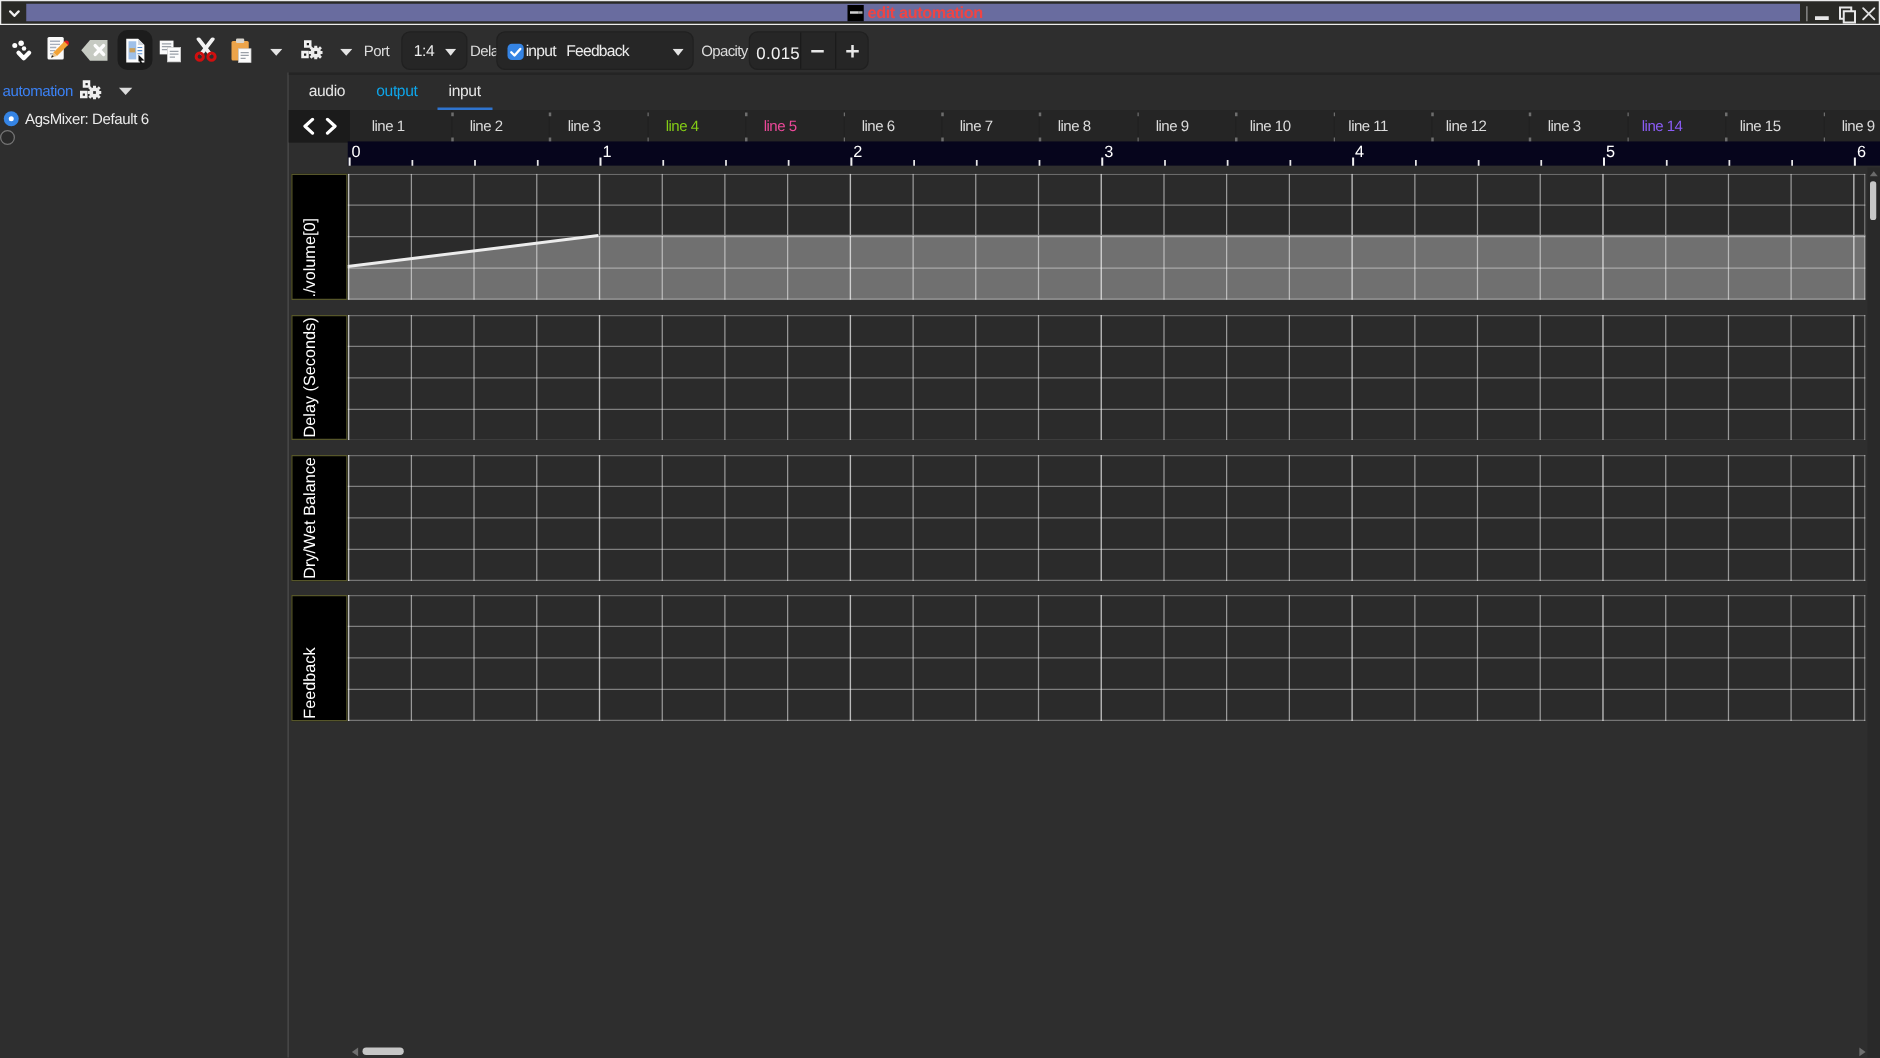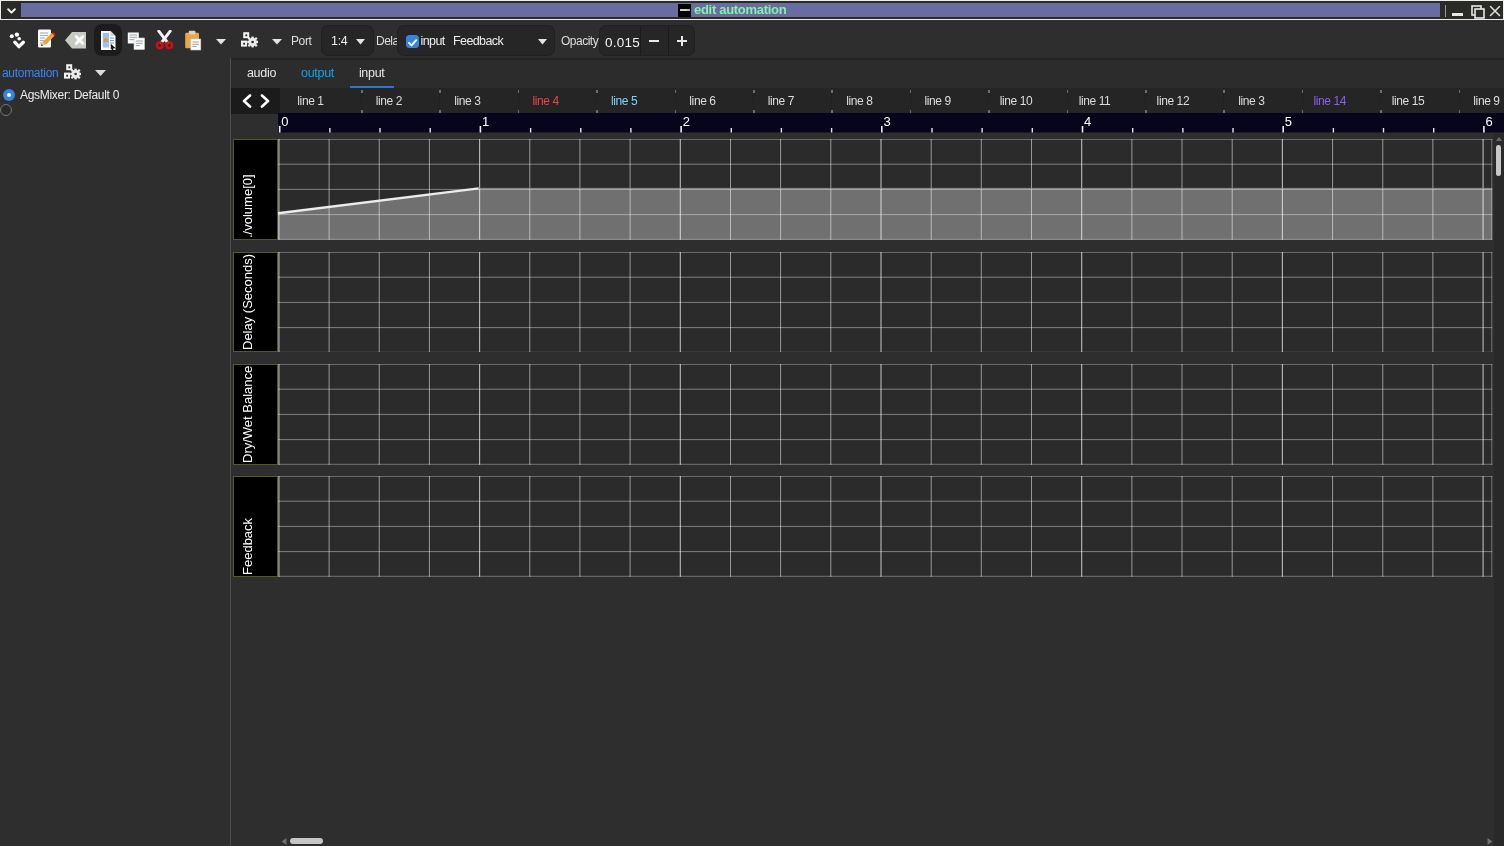--- a/index.html
+++ b/index.html
@@ -11,21 +11,21 @@
 
 <div class="a" style="left:0;top:1;width:1504px;height:20px;background:#2a2a26;border:1px solid #ececec">
 <svg class="a" style="left:6px;top:6.5px" width="9" height="7" viewBox="0 0 9 7">
         <path d="M1.2 1.2 L4.5 4.6 L7.8 1.2" stroke="#f0f0f0" stroke-width="2" fill="none" stroke-linecap="round" stroke-linejoin="round"></path>
       </svg>
 <div class="a" style="left:20px;top:2px;width:1419px;height:14px;background:#696c9f"></div>
 <div class="a" style="left:677px;top:2.5px;width:13px;height:13px;background:#000">
         <div class="a" style="left:1.5px;top:5px;width:7px;height:2px;background:#cfcfcf"></div>
         <div class="a" style="left:9px;top:5px;width:2.5px;height:2px;background:#b0b0b0"></div>
       </div>
-<div class="a" style="left:693px;top:1px;height:16px;line-height:16px;font-size:13px;font-weight:bold;letter-spacing:-0.3px;color:#86efac">edit automation</div>
+<div class="a" style="left:693px;top:1px;height:16px;line-height:16px;font-size:13px;font-weight:bold;letter-spacing:-0.3px;color:#ef4444">edit automation</div>
 <div class="a" style="left:1443.5px;top:4px;width:1px;height:12px;background:#999"></div>
 <div class="a" style="left:1451px;top:12px;width:11px;height:3px;background:#e8e8e8"></div>
 <svg class="a" style="left:1468px;top:3px" width="17" height="17" viewBox="0 0 17 17">
         <rect x="3" y="2" width="9" height="9" fill="none" stroke="#e8e8e8" stroke-width="1.6"></rect>
         <rect x="6" y="5" width="9" height="9" fill="#2a2a26" stroke="#e8e8e8" stroke-width="1.6"></rect>
       </svg>
 <svg class="a" style="left:1487.5px;top:4px" width="12" height="12" viewBox="0 0 12 12">
         <path d="M1.5 1.5 L10.5 10.5 M10.5 1.5 L1.5 10.5" stroke="#e0e0e0" stroke-width="1.5" stroke-linecap="round"></path>
       </svg>
 </div>
@@ -161,34 +161,34 @@
         <rect x="14.9" y="6.5" width="2.2" height="2.2" transform="rotate(45 16 7.6)"></rect>
         <rect x="8.1" y="13.3" width="2.2" height="2.2" transform="rotate(45 9.2 14.4)"></rect>
       </g>
       <rect x="11.5" y="9.9" width="2.2" height="2.2" fill="#2e2e2e"></rect>
     </svg>
 <svg class="a" style="left:95px;top:70px" width="11" height="7" viewBox="0 0 11 7">
       <polygon points="0,0 11,0 5.5,6" fill="#dcdcdc"></polygon>
     </svg>
 <div class="a" style="left:3px;top:88.6px;width:12px;height:12px;border-radius:50%;background:#3584e4"></div>
 <div class="a" style="left:6.9px;top:92.5px;width:4.2px;height:4.2px;border-radius:50%;background:#fff"></div>
-<div class="lbl" style="left:20px;top:88px;color:#ececec">AgsMixer: Default 0</div>
+<div class="lbl" style="left:20px;top:88px;color:#ececec">AgsMixer: Default 6</div>
 <div class="a" style="left:0;top:103.5px;width:12px;height:12px;border-radius:50%;background:#2a2a2a;border:1.4px solid #757575"></div>
 <div class="a" style="left:230px;top:58px;width:1px;height:788px;background:#4d4d4d"></div>
 <div class="a" style="left:231px;top:58px;width:1273px;height:30px;background:#2c2c2c;border-top:2px solid #242424"></div>
 <div class="lbl" style="left:261.5px;top:66px;transform:translateX(-50%);font-size:12.5px;color:#e6e6e6">audio</div>
 <div class="lbl" style="left:317.5px;top:66px;transform:translateX(-50%);font-size:12.5px;color:#0ea5e9">output</div>
 <div class="lbl" style="left:371.7px;top:66px;transform:translateX(-50%);font-size:12.5px;color:#e6e6e6">input</div>
 <div class="a" style="left:349.5px;top:86px;width:44.5px;height:3px;background:#2f74cf"></div>
 <div class="a" style="left:231px;top:88px;width:1273px;height:25.5px;background:#252525">
 <div class="lbl" style="left:79.5px;top:6px;transform:translateX(-50%);font-size:12px;letter-spacing:-0.4px;color:#dcdcdc;white-space:nowrap">line 1</div>
 <div class="lbl" style="left:157.9px;top:6px;transform:translateX(-50%);font-size:12px;letter-spacing:-0.4px;color:#dcdcdc;white-space:nowrap">line 2</div>
 <div class="lbl" style="left:236.3px;top:6px;transform:translateX(-50%);font-size:12px;letter-spacing:-0.4px;color:#dcdcdc;white-space:nowrap">line 3</div>
-<div class="lbl" style="left:314.7px;top:6px;transform:translateX(-50%);font-size:12px;letter-spacing:-0.4px;color:#ef4444;white-space:nowrap">line 4</div>
-<div class="lbl" style="left:393.1px;top:6px;transform:translateX(-50%);font-size:12px;letter-spacing:-0.4px;color:#7dd3fc;white-space:nowrap">line 5</div>
+<div class="lbl" style="left:314.7px;top:6px;transform:translateX(-50%);font-size:12px;letter-spacing:-0.4px;color:#84cc16;white-space:nowrap">line 4</div>
+<div class="lbl" style="left:393.1px;top:6px;transform:translateX(-50%);font-size:12px;letter-spacing:-0.4px;color:#ec4899;white-space:nowrap">line 5</div>
 <div class="lbl" style="left:471.5px;top:6px;transform:translateX(-50%);font-size:12px;letter-spacing:-0.4px;color:#dcdcdc;white-space:nowrap">line 6</div>
 <div class="lbl" style="left:549.9px;top:6px;transform:translateX(-50%);font-size:12px;letter-spacing:-0.4px;color:#dcdcdc;white-space:nowrap">line 7</div>
 <div class="lbl" style="left:628.3px;top:6px;transform:translateX(-50%);font-size:12px;letter-spacing:-0.4px;color:#dcdcdc;white-space:nowrap">line 8</div>
 <div class="lbl" style="left:706.7px;top:6px;transform:translateX(-50%);font-size:12px;letter-spacing:-0.4px;color:#dcdcdc;white-space:nowrap">line 9</div>
 <div class="lbl" style="left:785.1px;top:6px;transform:translateX(-50%);font-size:12px;letter-spacing:-0.4px;color:#dcdcdc;white-space:nowrap">line 10</div>
 <div class="lbl" style="left:863.5px;top:6px;transform:translateX(-50%);font-size:12px;letter-spacing:-0.4px;color:#dcdcdc;white-space:nowrap">line 11</div>
 <div class="lbl" style="left:941.9px;top:6px;transform:translateX(-50%);font-size:12px;letter-spacing:-0.4px;color:#dcdcdc;white-space:nowrap">line 12</div>
 <div class="lbl" style="left:1020.3px;top:6px;transform:translateX(-50%);font-size:12px;letter-spacing:-0.4px;color:#dcdcdc;white-space:nowrap">line 3</div>
 <div class="lbl" style="left:1098.7px;top:6px;transform:translateX(-50%);font-size:12px;letter-spacing:-0.4px;color:#8b5cf6;white-space:nowrap">line 14</div>
 <div class="lbl" style="left:1177.1px;top:6px;transform:translateX(-50%);font-size:12px;letter-spacing:-0.4px;color:#dcdcdc;white-space:nowrap">line 15</div>

